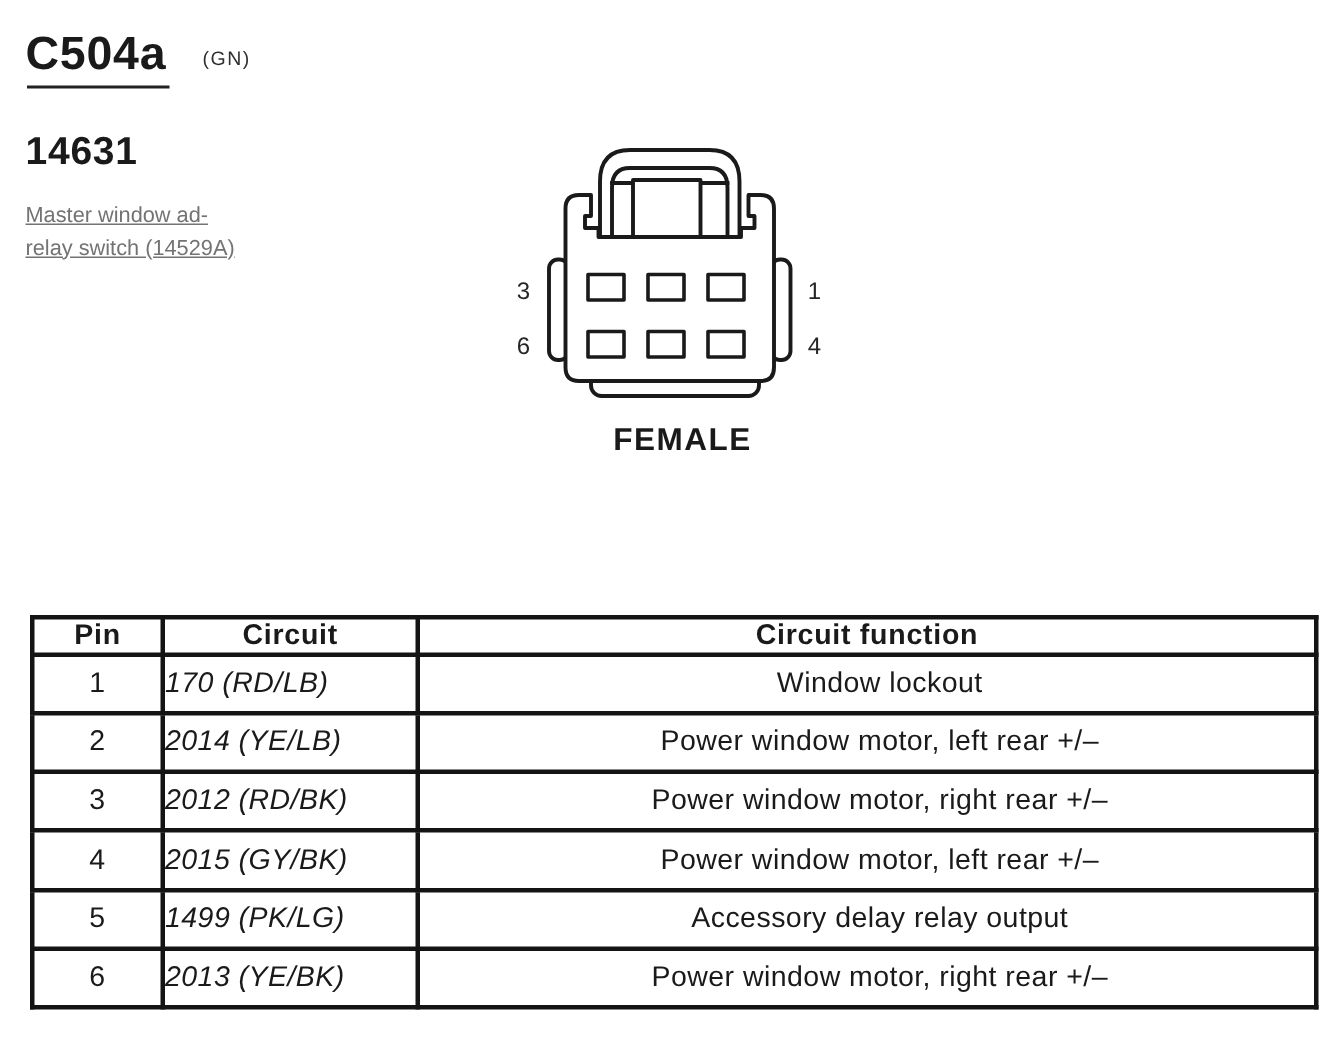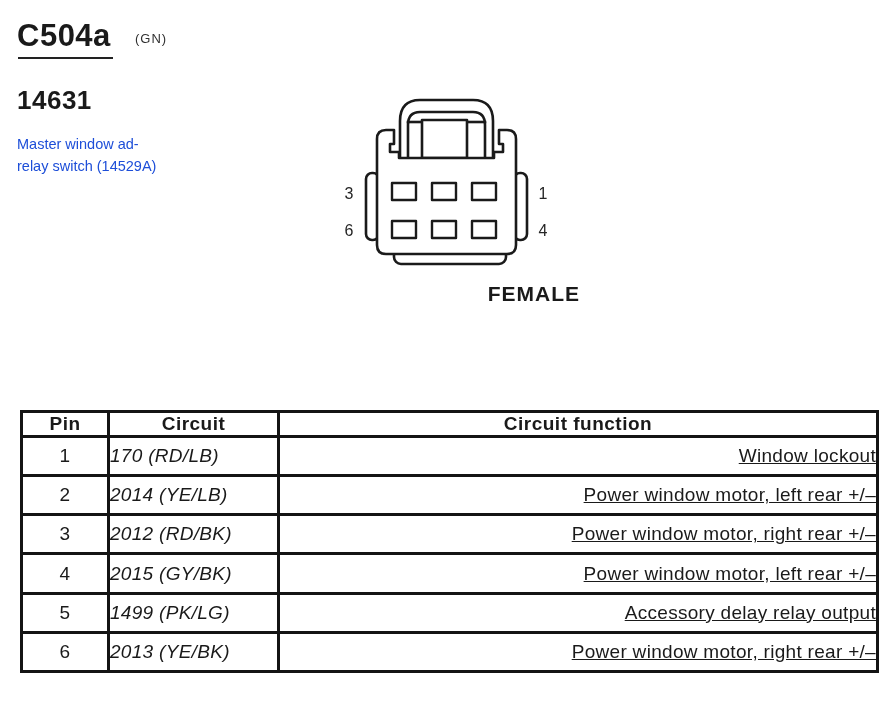--- a/index.html
+++ b/index.html
@@ -23,53 +23,53 @@
   .color-code {
     left: 135px; top: 31px;
     font-size: 13px; letter-spacing: 1px; color: #303030;
   }
   .part-number {
     left: 17px; top: 85px;
     font-size: 26px; font-weight: bold; letter-spacing: 0.5px;
   }
   .description {
     left: 17px; top: 134px;
-    font-size: 14.5px; line-height: 21.5px; color: #1d4ed8;
+    font-size: 14.5px; line-height: 21.5px; color: #737373; text-decoration: underline;
   }
 
   
   .connector-svg { left: 330px; top: 85px; width: 250px; height: 230px; }
   .pin-num {
     font-family: "Liberation Sans", sans-serif;
     font-size: 16px; fill: #262626;
   }
   .gender-label {
     left: 330px; top: 282px; width: 250px;
-    text-align: right;
+    text-align: center;
     font-size: 21px; font-weight: bold; letter-spacing: 1px;
   }
 
   
   .table-wrap { left: 20px; top: 410px; width: 856px; height: 263px; }
   table.pinout {
     width: 100%; height: 100%;
     border-collapse: collapse; table-layout: fixed; border-radius: 13px;
   }
   table.pinout th, table.pinout td {
     border: 3px solid #141414;
     vertical-align: middle;
     font-size: 19px;
     letter-spacing: 0.3px;
     overflow: hidden;
     white-space: nowrap;
   }
   table.pinout th { font-weight: bold; text-align: center; letter-spacing: 0.5px; }
   td.c-pin { text-align: center; }
   td.c-circuit { text-align: left; font-style: italic; }
-  td.c-func { text-align: right; padding-left: 17px; text-decoration: underline; }
+  td.c-func { text-align: center; padding-left: 17px; }
 </style>
 </head>
 <body>
 
 <div class="abs connector-id">C504a</div>
 <div class="abs connector-id-underline"></div>
 <div class="abs color-code">(GN)</div>
 <div class="abs part-number">14631</div>
 <div class="abs description">
   <div>Master window ad-</div>

